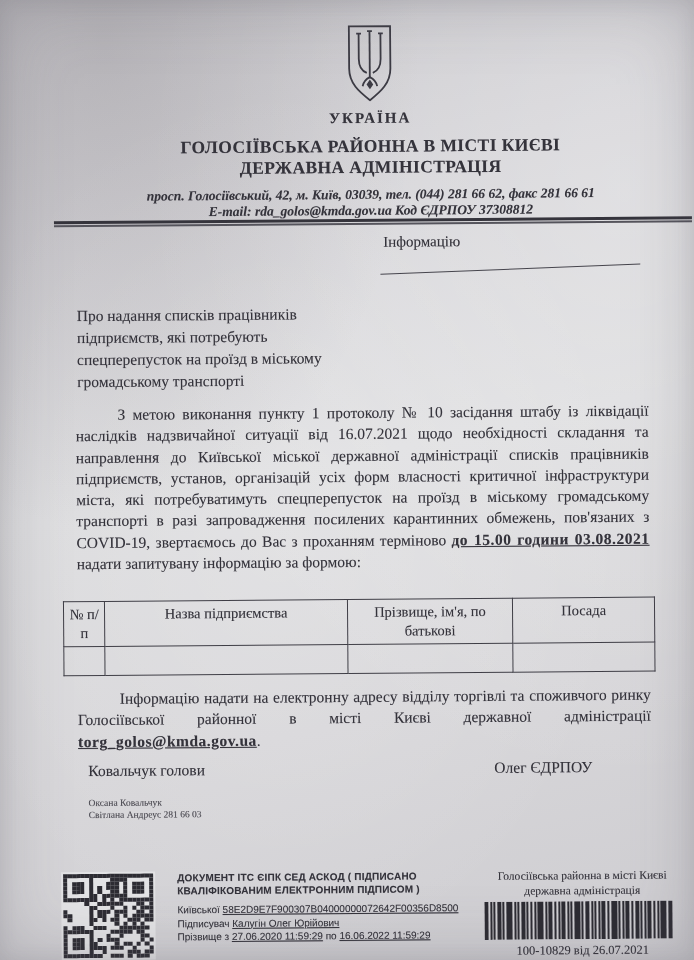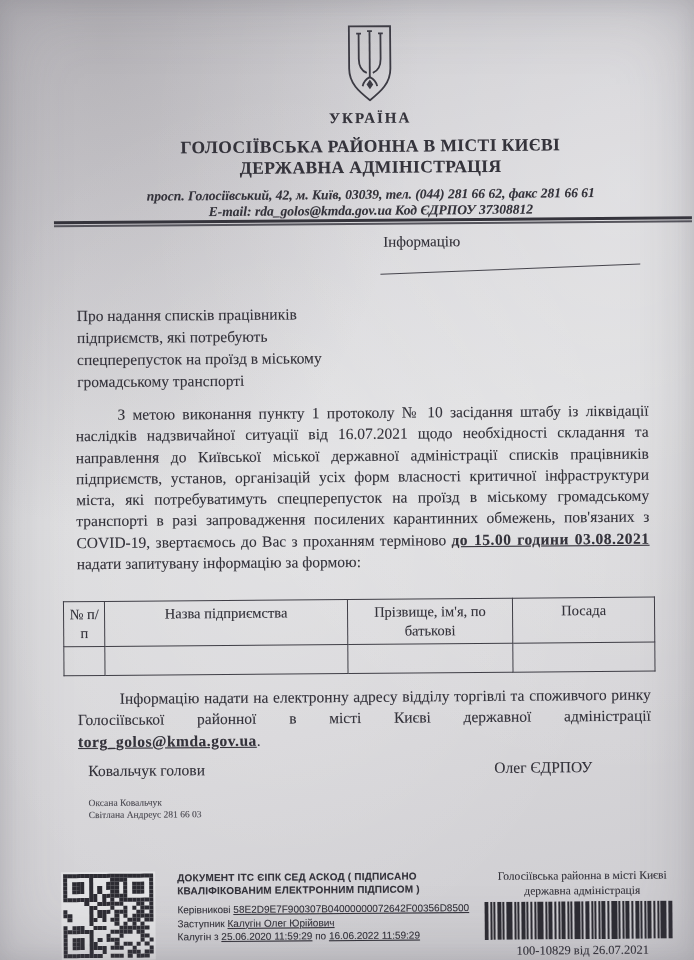--- a/index.html
+++ b/index.html
@@ -589,23 +589,23 @@
         <div class="on"></div>
         <div class="on"></div>
         <div></div>
       </div>
     <div class="stamp-block">
       <div class="stamp-title">
         <div>ДОКУМЕНТ ІТС ЄІПК СЕД АСКОД ( ПІДПИСАНО</div>
         <div>КВАЛІФІКОВАНИМ ЕЛЕКТРОННИМ ПІДПИСОМ )</div>
       </div>
       <div class="cert-lines">
-        <div><span>Керівникові </span><span class="u">58E2D9E7F900307B04000000072642F00356D8500</span></div>
-        <div><span>Заступник </span><span class="u">Калугін Олег Юрійович</span></div>
-        <div><span>Калугін з </span><span class="u">25.06.2020 11:59:29</span><span> по </span><span class="u">16.06.2022 11:59:29</span></div>
+        <div><span>Київської </span><span class="u">58E2D9E7F900307B04000000072642F00356D8500</span></div>
+        <div><span>Підписувач </span><span class="u">Калугін Олег Юрійович</span></div>
+        <div><span>Прізвище з </span><span class="u">27.06.2020 11:59:29</span><span> по </span><span class="u">16.06.2022 11:59:29</span></div>
       </div>
     </div>
     <div class="right-block">
       <div class="org-name">Голосіївська районна в місті Києві
 державна адміністрація</div>
       <div class="barcode">
           <i style="width: 4px;"></i>
           <i style="width: 2px;"></i>
           <i style="width: 2px;"></i>
           <i style="width: 4px;"></i>

